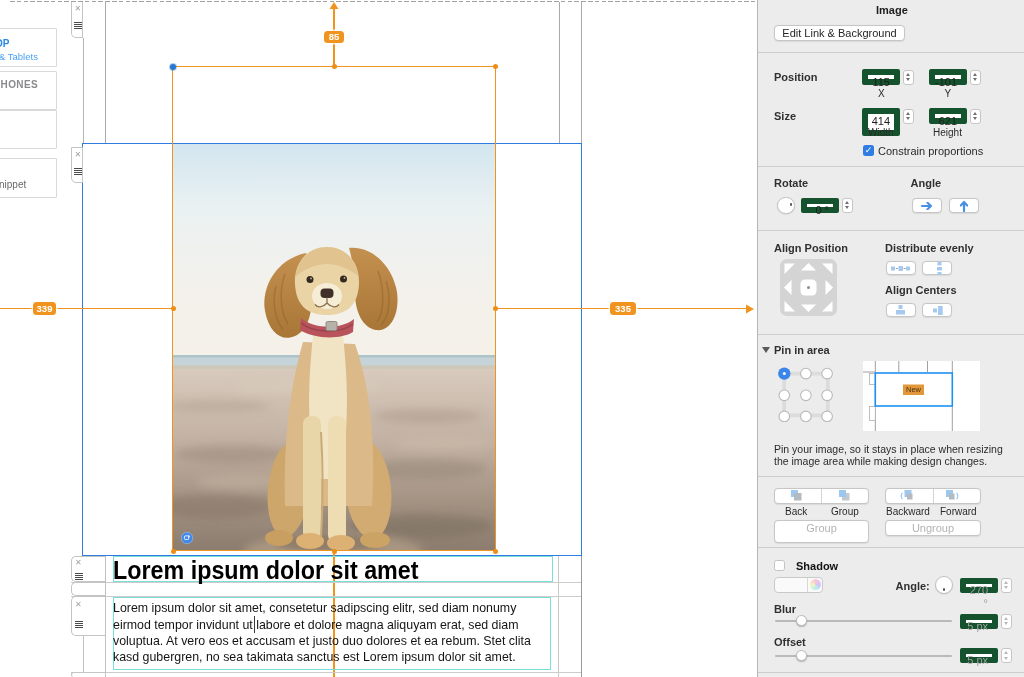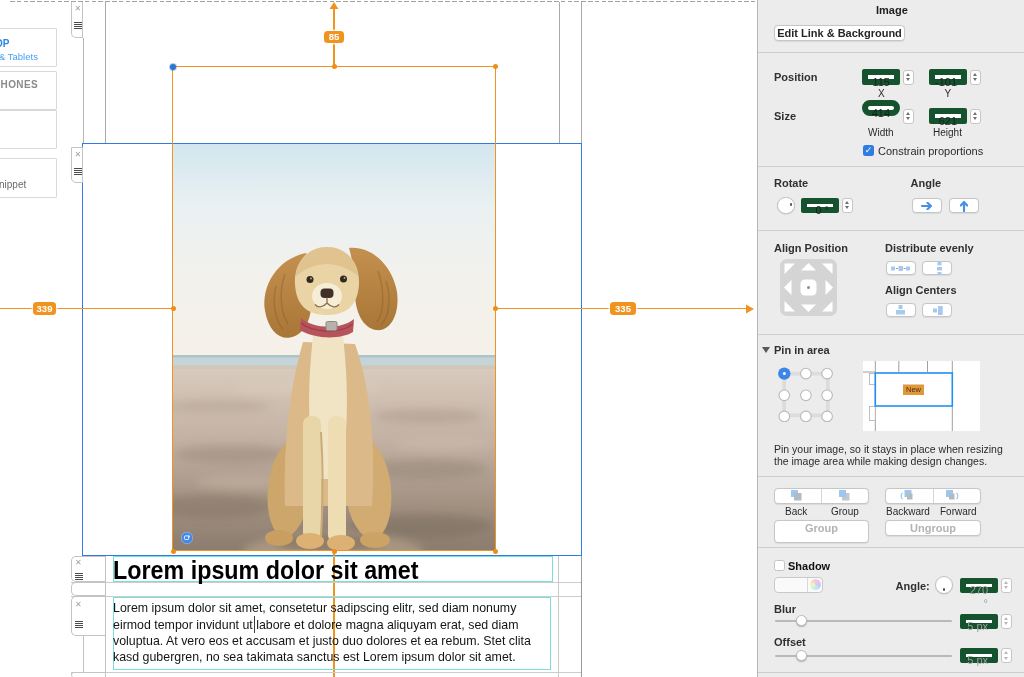--- a/index.html
+++ b/index.html
@@ -28,21 +28,21 @@
   #panel{position:absolute;left:757px;top:0;width:267px;height:677px;background:#ececec;
          border-left:1px solid #b5b5b5;box-sizing:border-box;}
   .pdiv{position:absolute;left:0;width:267px;height:1px;background:#cdcdcd;}
   .blab{position:absolute;font-weight:bold;font-size:11px;color:#303030;white-space:nowrap;}
   .field{position:absolute;background:#fff;border:6px solid #14532d;border-radius:2px;
          font-size:11px;color:#1d1d1d;text-align:right;box-sizing:border-box;padding-right:4px;}
   .field.dis{color:#9f9f9f;}
   .slab{position:absolute;font-size:10px;color:#2a2a2a;white-space:nowrap;}
   .btn{position:absolute;background:#fff;border:1px solid #c6c6c6;border-radius:4px;
        box-sizing:border-box;text-align:center;font-size:11px;color:#262626;
-       box-shadow:0 .5px 1px rgba(0,0,0,.08);font-weight:bold;}
+       box-shadow:0 .5px 1px rgba(0,0,0,.08);}
   .stepper{position:absolute;width:11px;height:15px;background:#fff;border:1px solid #c6c6c6;
            border-radius:3px;box-sizing:border-box;}
   .stepper::before{content:"";position:absolute;left:2.2px;top:2.4px;width:0;height:0;
     border-left:2.4px solid transparent;border-right:2.4px solid transparent;border-bottom:3.2px solid #707070;}
   .stepper::after{content:"";position:absolute;left:2.2px;bottom:2.4px;width:0;height:0;
     border-left:2.4px solid transparent;border-right:2.4px solid transparent;border-top:3.2px solid #707070;}
   .stepper.dis::before{border-bottom-color:#b8b8b8;}
   .stepper.dis::after{border-top-color:#b8b8b8;}
   .knob{position:absolute;background:#fff;border:1px solid #c2c2c2;border-radius:50%;
         box-shadow:0 .5px 1px rgba(0,0,0,.15);box-sizing:border-box;}
@@ -228,21 +228,21 @@
 
   <div class="blab" style="left:16px;top:71px;">Position</div>
   <div class="field" style="left:104px;top:69px;width:38px;height:16px;line-height:14px;">115</div>
   <div class="stepper" style="left:145px;top:69.5px;"></div>
   <div class="field" style="left:171px;top:69px;width:38px;height:16px;line-height:14px;">-101</div>
   <div class="stepper" style="left:211.5px;top:69.5px;"></div>
   <div class="slab" style="left:120px;top:87.5px;">X</div>
   <div class="slab" style="left:186.5px;top:87.5px;">Y</div>
 
   <div class="blab" style="left:16px;top:110px;">Size</div>
-  <div class="field" style="left:104px;top:100px;width:38px;height:16px;line-height:14px;border-radius:8px;">414</div>
+  <div class="field" style="left:104px;top:108px;width:38px;height:28px;line-height:14px;">414</div>
   <div class="stepper" style="left:145px;top:108.5px;"></div>
   <div class="field" style="left:171px;top:108px;width:38px;height:16px;line-height:14px;">621</div>
   <div class="stepper" style="left:211.5px;top:108.5px;"></div>
   <div class="slab" style="left:110px;top:127px;">Width</div>
   <div class="slab" style="left:175px;top:127px;">Height</div>
   <div class="cb" style="left:105px;top:144.5px;background:#2f7ce2;color:#fff;font-size:9px;line-height:11px;text-align:center;">✓</div>
   <div class="slab" style="left:120px;top:145px;font-size:11px;">Constrain proportions</div>
   <div class="pdiv" style="top:166px;"></div>
 
   <div class="blab" style="left:16px;top:177px;">Rotate</div>
@@ -378,21 +378,21 @@
     </svg>
   <div class="slab" style="left:27px;top:506px;">Back</div>
   <div class="slab" style="left:73px;top:506px;">Group</div>
   <div class="slab" style="left:128px;top:506px;">Backward</div>
   <div class="slab" style="left:182px;top:506px;">Forward</div>
   <div class="btn" style="left:16px;top:520px;width:95px;height:23px;color:#b3b3b3;line-height:14px;">Group</div>
   <div class="btn" style="left:127px;top:520px;width:96px;height:15.5px;color:#b3b3b3;line-height:14px;">Ungroup</div>
   <div class="pdiv" style="top:547px;"></div>
 
   <div class="cb" style="left:16px;top:560px;background:#fff;border:1px solid #c3c3c3;"></div>
-  <div class="blab" style="left:30px;top:559.5px;color:#111;">Shadow</div>
+  <div class="blab" style="left:38px;top:559.5px;color:#111;">Shadow</div>
   <div class="abs" style="left:16px;top:577px;width:49px;height:16px;background:#fafafa;border:1px solid #c9c9c9;border-radius:4px;box-sizing:border-box;"></div>
   <div class="abs" style="left:49px;top:578px;width:1px;height:14px;background:#d8d8d8;"></div>
   <div class="abs" style="left:52.3px;top:579.3px;width:11px;height:11px;border-radius:50%;background:conic-gradient(#f7c6d8,#e8c2f2,#c9c8f5,#c2e4f7,#c6f2dd,#eef7c2,#f7e0c2,#f7c6d8);"></div>
   <div class="blab" style="left:137.5px;top:580px;">Angle:</div>
   <div class="knob" style="left:177px;top:576px;width:18px;height:18px;"></div>
   <div class="kdot" style="left:184.7px;top:588.3px;"></div>
   <div class="field dis" style="left:202px;top:577.5px;width:38px;height:15px;line-height:13px;">270 °</div>
   <div class="stepper dis" style="left:243px;top:577.5px;"></div>
   <div class="blab" style="left:16px;top:602.5px;">Blur</div>
   <div class="track" style="left:17px;top:620px;width:177px;"></div>

